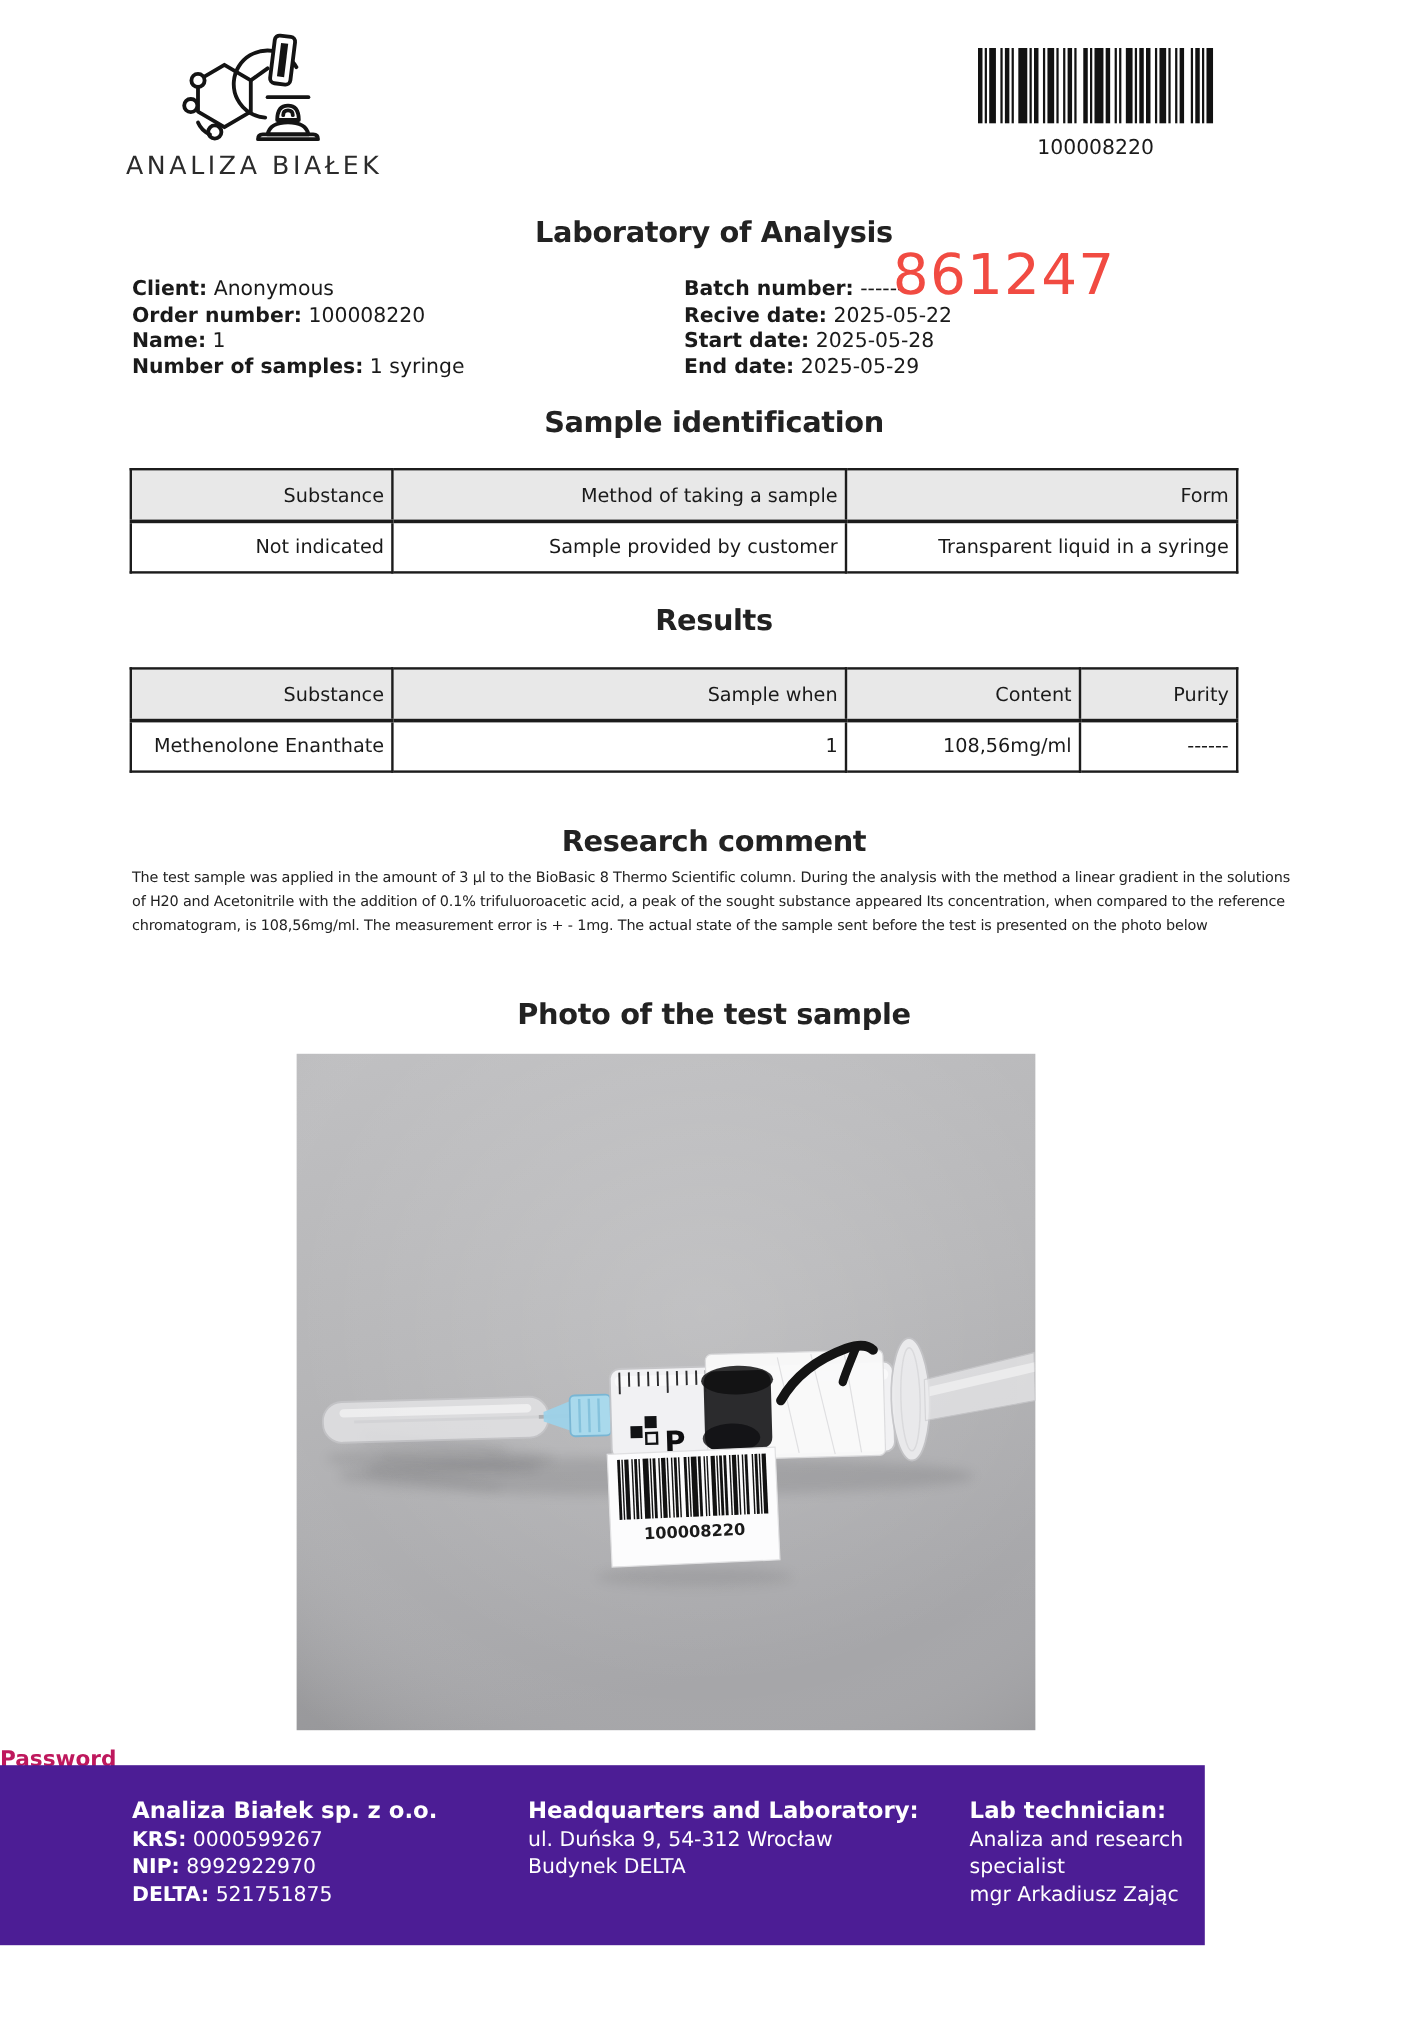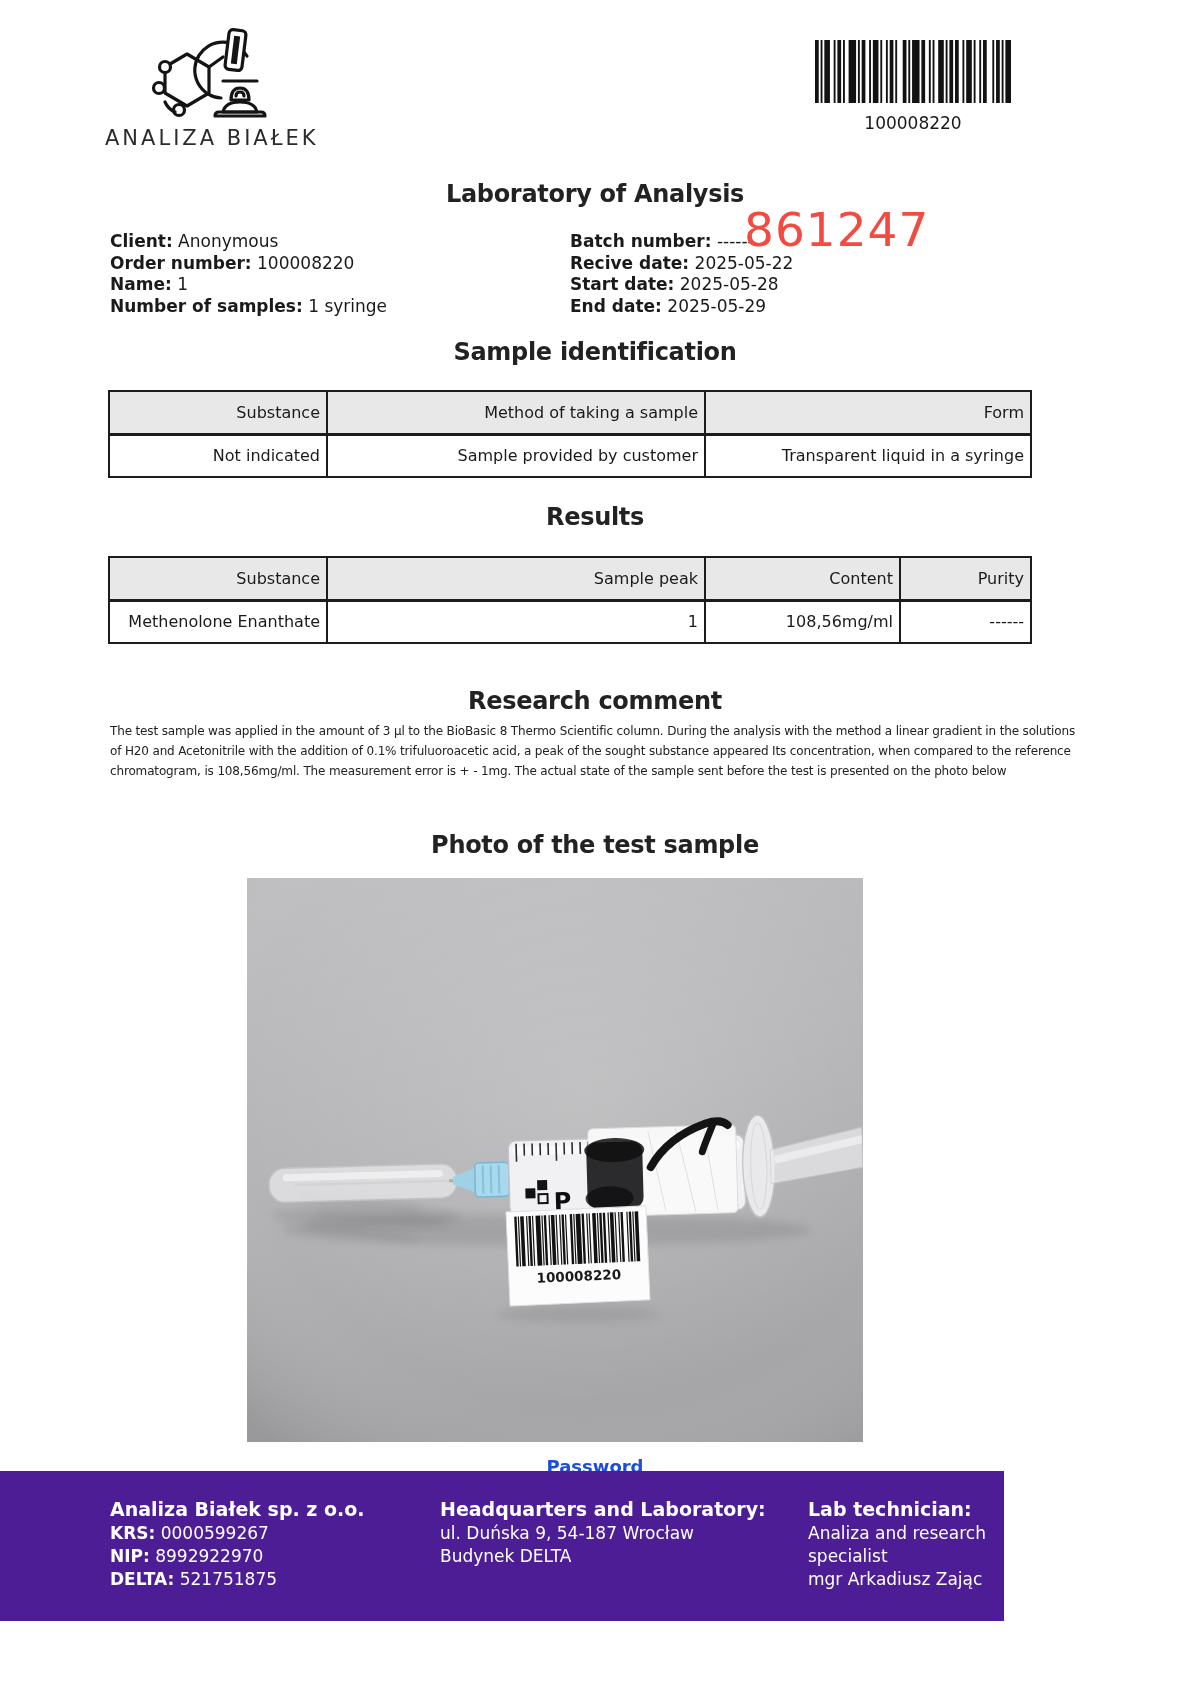--- a/index.html
+++ b/index.html
@@ -38,22 +38,22 @@
     height:43px; font-weight:normal; padding:2px 6px; }
   table.lab thead th { background:#e8e8e8; border-bottom:3px solid #1c1c1c; }
   .table-sample  { top:390px; }
   .table-results { top:556px; }
   
   .comment-text { position:absolute; left:110px; top:722px; width:976px;
     font-size:12px; line-height:19.8px; letter-spacing:-0.15px; color:#222; }
   
   .photo-frame { position:absolute; left:247px; top:878px; width:616px; height:564px; }
   
-  .password-label { position:absolute; left:0; top:1456px; width:100%; text-align:center;
-    font-size:18px; font-weight:bold; color:#1d4ed8; }
+  .password-label { position:absolute; left:0; top:1456px; width:100%; 
+    font-size:18px; font-weight:bold; color:#be185d; }
   .password-value { position:absolute; left:0; top:1490px; width:100%; text-align:center;
     font-size:18px; color:#2a2a2a; }
   
   .footer { position:absolute; left:0; top:1471px; width:1004px; height:150px; background:#4c1d95; color:#ffffff; }
   .footer .col { position:absolute; top:26px; font-size:17px; line-height:23px; }
   .footer .c1 { left:110px; } .footer .c2 { left:440px; } .footer .c3 { left:808px; }
   .footer .company { font-size:19px; font-weight:bold; line-height:25px; }
   .footer b { font-weight:bold; }
 </style>
 </head>
@@ -168,21 +168,21 @@
   <table class="lab table-results">
     <colgroup>
         <col style="width:218px">
         <col style="width:378px">
         <col style="width:195px">
         <col style="width:131px">
       </colgroup>
     <thead>
       <tr>
         <th>Substance</th>
-        <th>Sample peak</th>
+        <th>Sample when</th>
         <th>Content</th>
         <th>Purity</th>
       </tr>
     </thead>
     <tbody>
       <tr>
         <td>Methenolone Enanthate</td>
         <td>1</td>
         <td>108,56mg/ml</td>
         <td>------</td>
@@ -326,21 +326,21 @@
 
   <div class="footer">
     <div class="col c1">
       <div class="company">Analiza Białek sp. z o.o.</div>
       <div><b>KRS:</b> <span>0000599267</span></div>
       <div><b>NIP:</b> <span>8992922970</span></div>
       <div><b>DELTA:</b> <span>521751875</span></div>
     </div>
     <div class="col c2">
       <div class="company">Headquarters and Laboratory:</div>
-      <div>ul. Duńska 9, 54-187 Wrocław</div>
+      <div>ul. Duńska 9, 54-312 Wrocław</div>
       <div>Budynek DELTA</div>
     </div>
     <div class="col c3">
       <div class="company">Lab technician:</div>
       <div>Analiza and research specialist</div>
       <div>mgr Arkadiusz Zając</div>
     </div>
   </div>
 
 </div>

